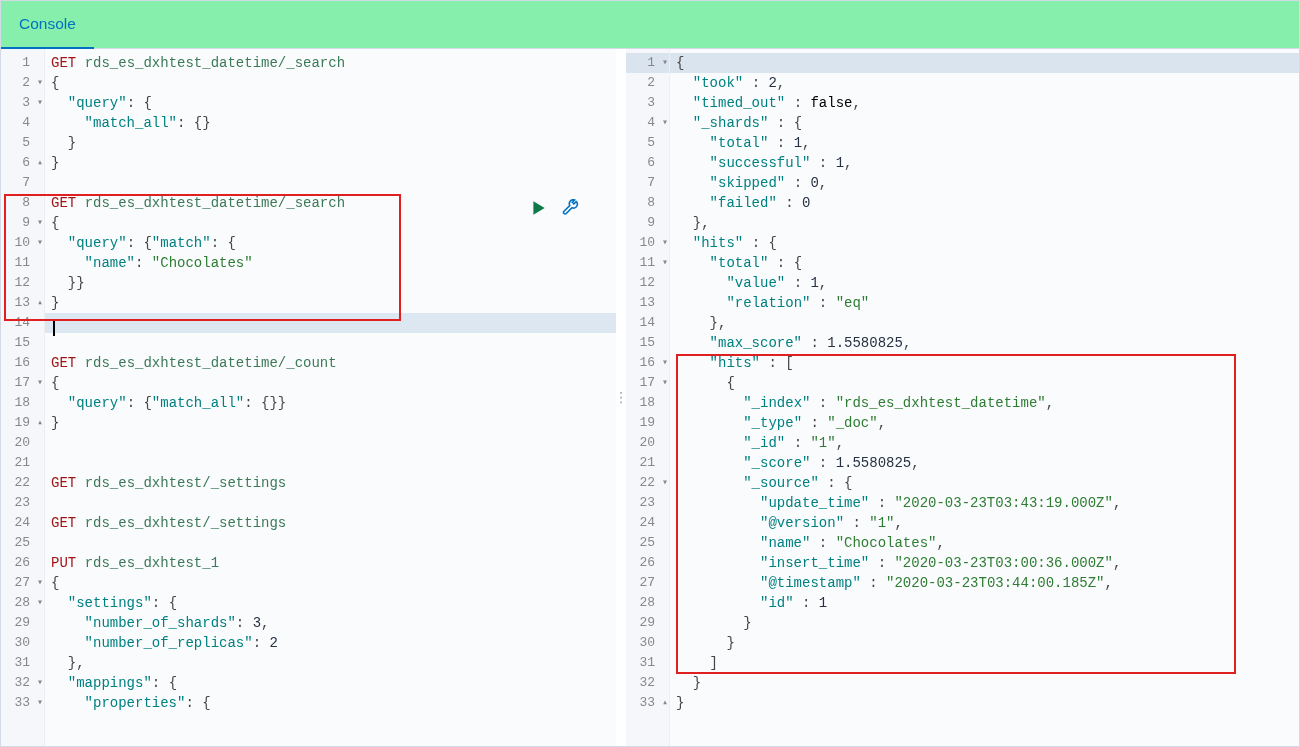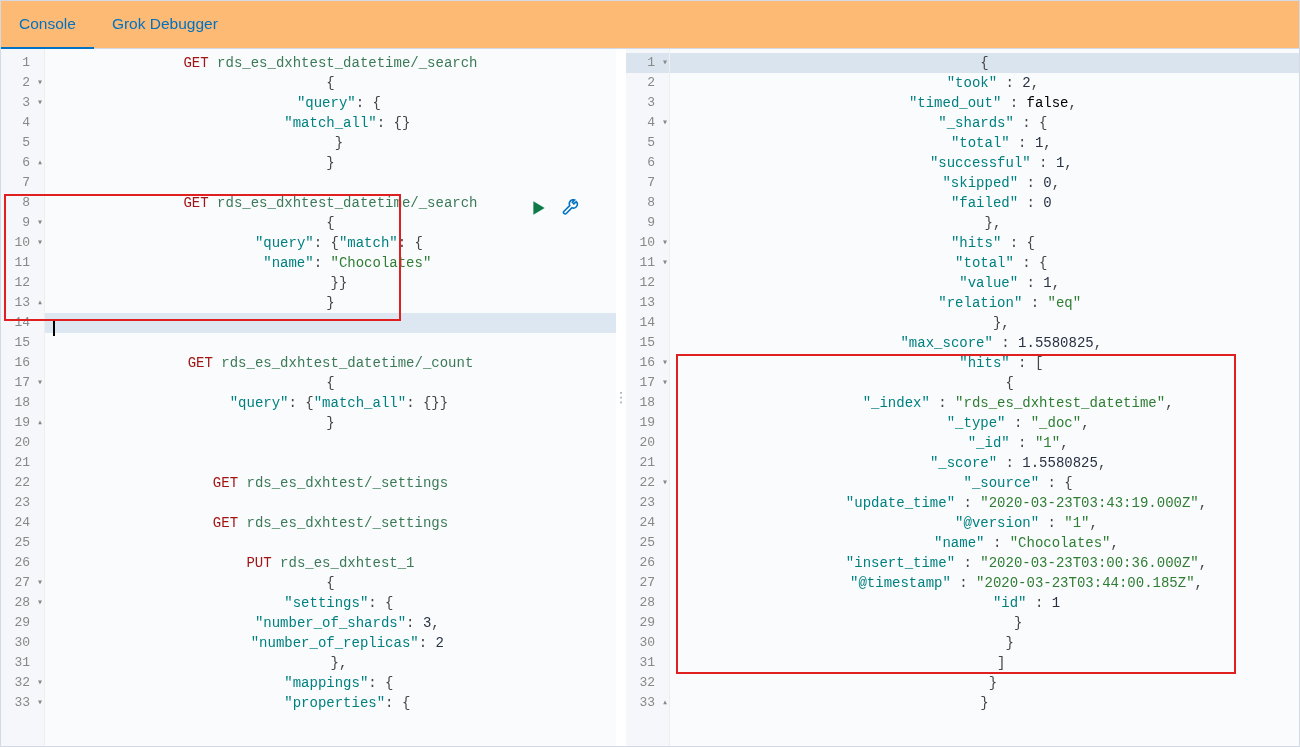--- a/index.html
+++ b/index.html
@@ -9,21 +9,21 @@
   background: #fff;
   width: 1300px;
   height: 747px;
   overflow: hidden;
   border: 1px solid #d3dae6;
 }
 .tab-bar {
   display: flex;
   padding: 0 6px 0 0;
   border-bottom: 1px solid #d3dae6;
-  background: #fdba74;
+  background: #86efac;
   height: 48px;
   align-items: center;
 }
 .tab {
   padding: 14px 18px;
   color: #0071c2;
   font-family: -apple-system, BlinkMacSystemFont, "Segoe UI", Helvetica, Arial, sans-serif;
   font-size: 15.5px;
   cursor: pointer;
   border-bottom: 2px solid transparent;
@@ -83,21 +83,20 @@
   font-size: 10px;
   color: #888;
 }
 .code {
   margin-left: 44px;
   padding: 4px 6px 4px 6px;
   line-height: 20px;
   font-size: 14px;
   white-space: pre;
   position: relative;
-  text-align: center;
 }
 .code .line { height: 20px; }
 .m { color: #a31515; } 
 .u { color: #3b7a57; } 
 .k { color: #008080; } 
 .s { color: #2e7d32; } 
 .n { color: #273142; } 
 .b { color: #000000; } 
 .p { color: #454545; } 
 .left .highlight-line {
@@ -132,21 +131,20 @@
   z-index: 30;
 }
 .right .gutter .ln.first { background: #d9e4ef; }
 .right .code .line.first { background: #d9e4ef; margin-left:-6px; padding-left:6px; margin-right:-6px; padding-right:6px;}
 </style>
 </head>
 <body>
 
 <div class="tab-bar">
   <div class="tab active">Console</div>
-  <div class="tab">Grok Debugger</div>
 </div>
 
 <div class="panes">
 
   <div class="pane left">
     <div class="gutter" id="gutter-left">
         <div class="ln">1</div>
         <div class="ln fold">2</div>
         <div class="ln fold">3</div>
         <div class="ln">4</div>

